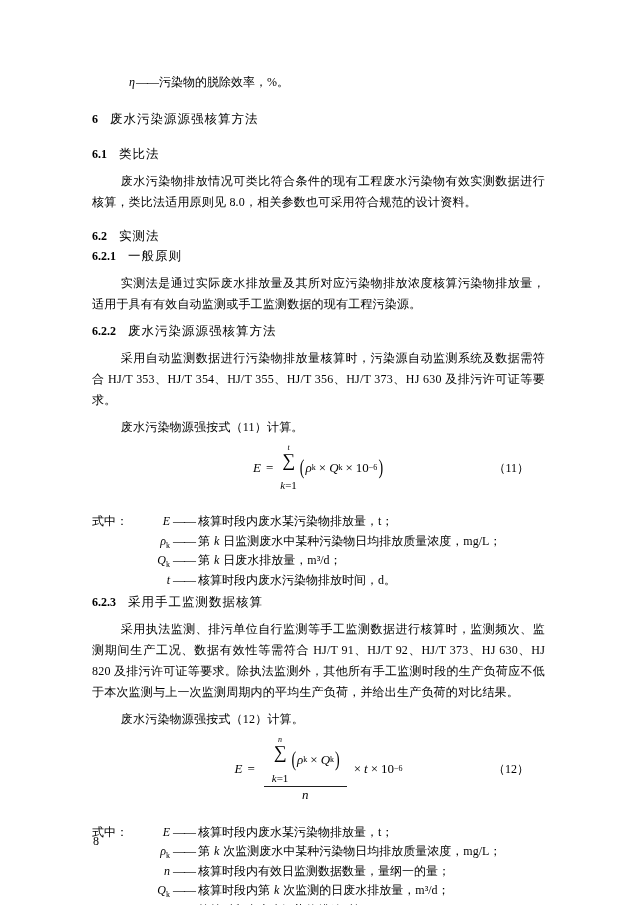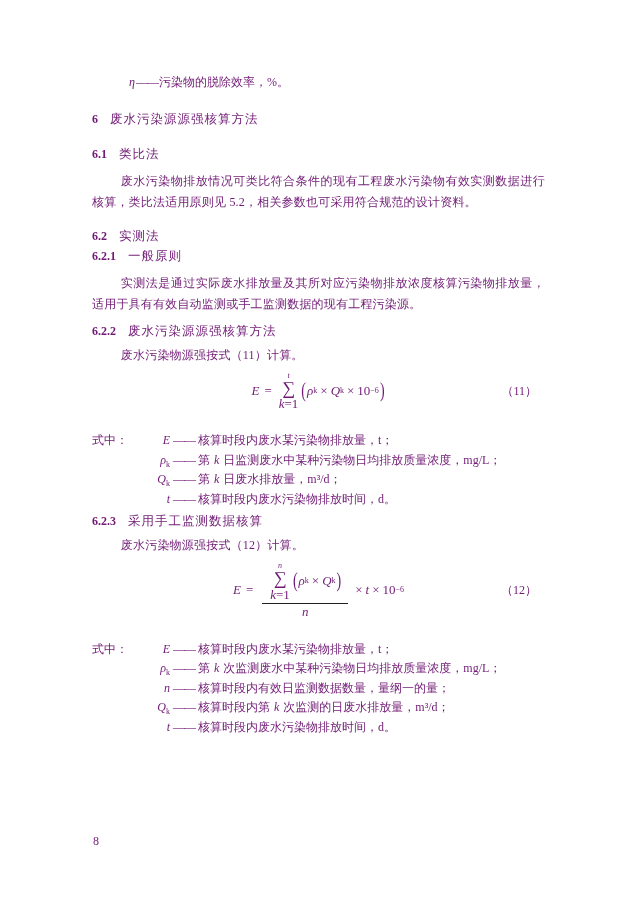--- a/index.html
+++ b/index.html
@@ -3,21 +3,21 @@
 <meta charset="utf-8">
 <style>
   html,body{margin:0;padding:0;background:#ffffff;}
   .page{
     position:relative;
     width:640px;height:905px;
     box-sizing:border-box;
     padding:72px 95px 0 92px;
     overflow:hidden;
     background:#ffffff;
-    color:#701a75;
+    color:#000000;
     font-family:"Liberation Serif","DejaVu Serif",serif;
     font-size:12px;
   }
   .lead{padding-left:37px;line-height:20px;margin-bottom:2px;}
   .dash2{letter-spacing:-1px;margin:0 1px;}
   .sec{line-height:20px;white-space:nowrap;}
   .secnum{font-weight:bold;margin-right:12px;}
   .secttl{font-family:"Liberation Sans","DejaVu Sans",sans-serif;font-weight:normal;letter-spacing:1px;font-size:12.5px;}
   .mt16{margin-top:17px;}
   .mt14{margin-top:15px;}
@@ -32,28 +32,28 @@
     line-height:21px;
     letter-spacing:0.2px;
   }
   p.oneline{margin:4px 0 2px 0;}
   .mvar{font-style:italic;font-family:"Liberation Serif","DejaVu Serif",serif;}
   .kvar{font-style:italic;margin:0 1px;}
   sub{font-size:8px;vertical-align:-3px;line-height:0;}
   sup{font-size:8px;vertical-align:5px;line-height:0;}
   
   .eq-row{position:relative;text-align:center;margin:6px 0 8px 0;}
-  .eq-label{position:absolute;right:8px;top:50%;transform:translateY(-50%);}
+  .eq-label{position:absolute;right:16px;top:50%;transform:translateY(-50%);}
   .math{display:inline-flex;align-items:center;font-size:13px;}
   .mop{margin:0 3px;}
   .meq{margin:0 5px;}
   .sumblk{display:inline-flex;flex-direction:column;align-items:center;line-height:1;margin:0 2px;}
   .sumtop{font-size:8px;font-style:italic;padding-bottom:1px;}
   .sigma{font-size:18px;line-height:0.85;}
-  .sumbot{font-size:13px;padding-top:1px;}
+  .sumbot{font-size:11px;padding-top:12px;}
   .bparen{display:inline-block;transform:scaleY(1.45);font-size:14px;margin:0 1px;font-weight:400;}
   .frac{display:inline-flex;flex-direction:column;align-items:center;margin:0 4px;vertical-align:middle;}
   .fnum{display:inline-flex;align-items:center;padding:0 6px 2px 6px;}
   .fden{border-top:1px solid #1f1f1f;align-self:stretch;text-align:center;padding-top:1px;line-height:14px;}
   
   .defs{margin:4px 0 2px 0;}
   .def-row{line-height:19.5px;}
   .def-label{display:inline-block;width:42px;margin-top:13px;}
   .def-sym{display:inline-block;width:36px;text-align:right;}
   .def-dash{letter-spacing:-1px;margin:0 3px 0 3px;}
@@ -66,34 +66,35 @@
 
   <div class="lead"><i class="mvar">η</i><span class="dash2">——</span><span>污染物的脱除效率，%。</span></div>
 
   <div class="sec mt16">
     <span class="secnum">6</span><span class="secttl">废水污染源源强核算方法</span>
   </div>
 
   <div class="sec mt14">
     <span class="secnum">6.1</span><span class="secttl">类比法</span>
   </div>
-  <p class="body">废水污染物排放情况可类比符合条件的现有工程废水污染物有效实测数据进行核算，类比法适用原则见 5.2，相关参数也可采用符合规范的设计资料。</p>
+  <p class="body">废水污染物排放情况可类比符合条件的现有工程废水污染物有效实测数据进行核算，类比法适用原则见 8.0，相关参数也可采用符合规范的设计资料。</p>
 
   <div class="sec mt12">
     <span class="secnum">6.2</span><span class="secttl">实测法</span>
   </div>
 
   <div class="sec mt6">
     <span class="secnum">6.2.1</span><span class="secttl">一般原则</span>
   </div>
   <p class="body">实测法是通过实际废水排放量及其所对应污染物排放浓度核算污染物排放量，适用于具有有效自动监测或手工监测数据的现有工程污染源。</p>
 
   <div class="sec mt4">
     <span class="secnum">6.2.2</span><span class="secttl">废水污染源源强核算方法</span>
   </div>
+  <p class="body">采用自动监测数据进行污染物排放量核算时，污染源自动监测系统及数据需符合 HJ/T 353、HJ/T 354、HJ/T 355、HJ/T 356、HJ/T 373、HJ 630 及排污许可证等要求。</p>
   <p class="body oneline">废水污染物源强按式（11）计算。</p>
 
   <div class="eq-row">
     <span class="math">
       <i class="mvar">E</i>
       <span class="meq">=</span>
       <span class="sumblk">
         <i class="sumtop">t</i>
         <span class="sigma">∑</span>
         <span class="sumbot"><i>k</i><span>=1</span></span>
@@ -123,20 +124,21 @@
       <span class="def-label"></span><span class="def-sym"><i class="mvar">Q</i><sub>k</sub></span><span class="def-dash">——</span><span><span>第 </span><i class="kvar">k</i><span> 日废水排放量，m³/d；</span></span>
     </div>
     <div class="def-row">
       <span class="def-label"></span><span class="def-sym"><i class="mvar">t</i><sub></sub></span><span class="def-dash">——</span><span><span>核算时段内废水污染物排放时间，d。</span><i class="kvar"></i><span></span></span>
     </div>
   </div>
 
   <div class="sec mt2">
     <span class="secnum">6.2.3</span><span class="secttl">采用手工监测数据核算</span>
   </div>
+  <p class="body">采用执法监测、排污单位自行监测等手工监测数据进行核算时，监测频次、监测期间生产工况、数据有效性等需符合 HJ/T 91、HJ/T 92、HJ/T 373、HJ 630、HJ 820 及排污许可证等要求。除执法监测外，其他所有手工监测时段的生产负荷应不低于本次监测与上一次监测周期内的平均生产负荷，并给出生产负荷的对比结果。</p>
   <p class="body oneline">废水污染物源强按式（12）计算。</p>
 
   <div class="eq-row">
     <span class="math">
       <i class="mvar">E</i>
       <span class="meq">=</span>
       <span class="frac">
         <span class="fnum">
           <span class="sumblk">
             <i class="sumtop">n</i>

